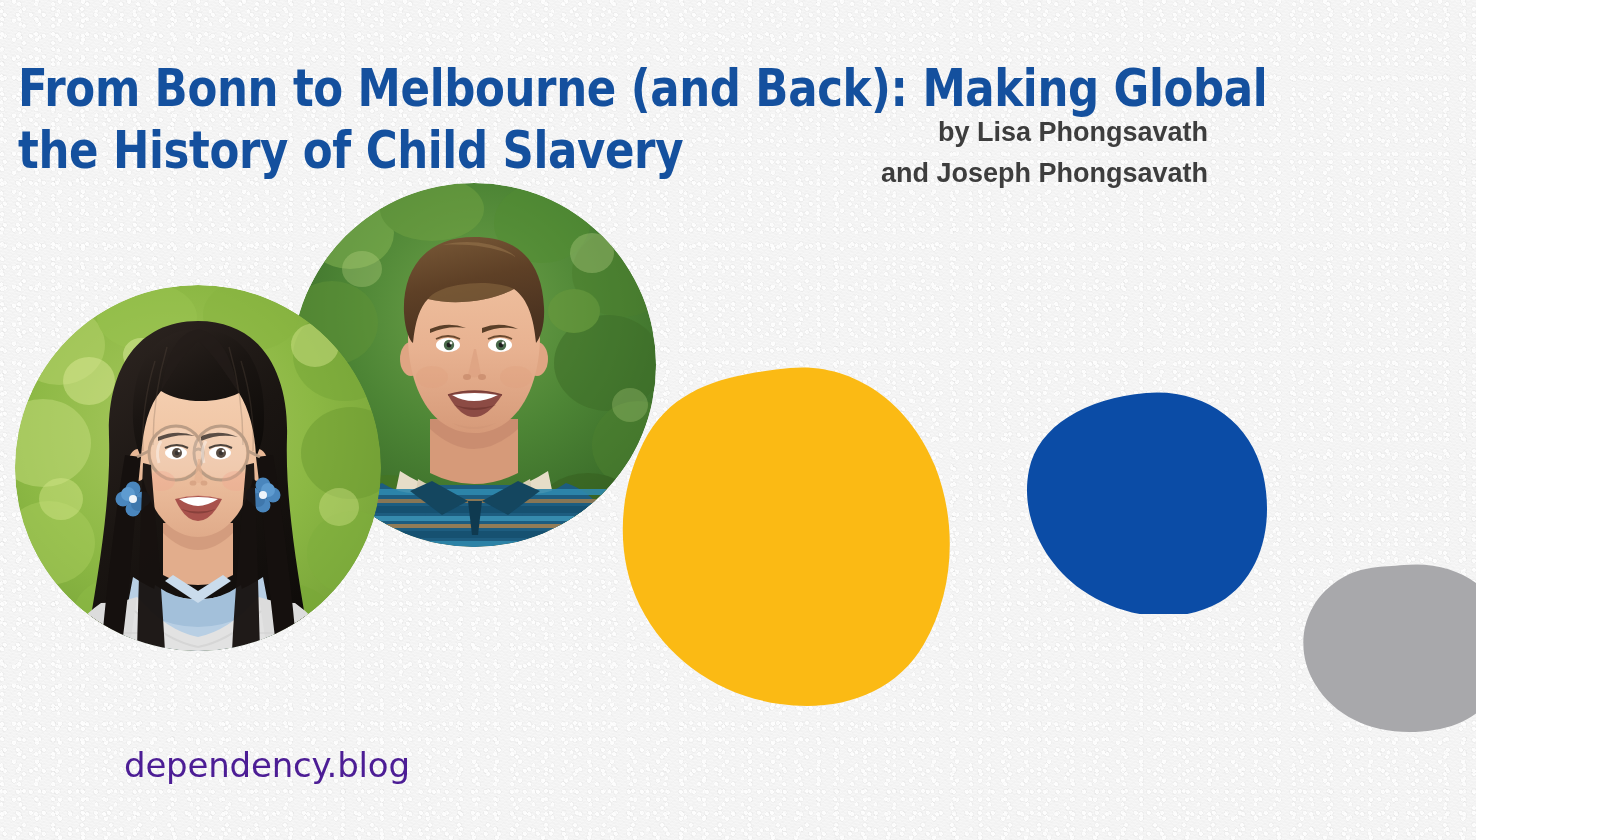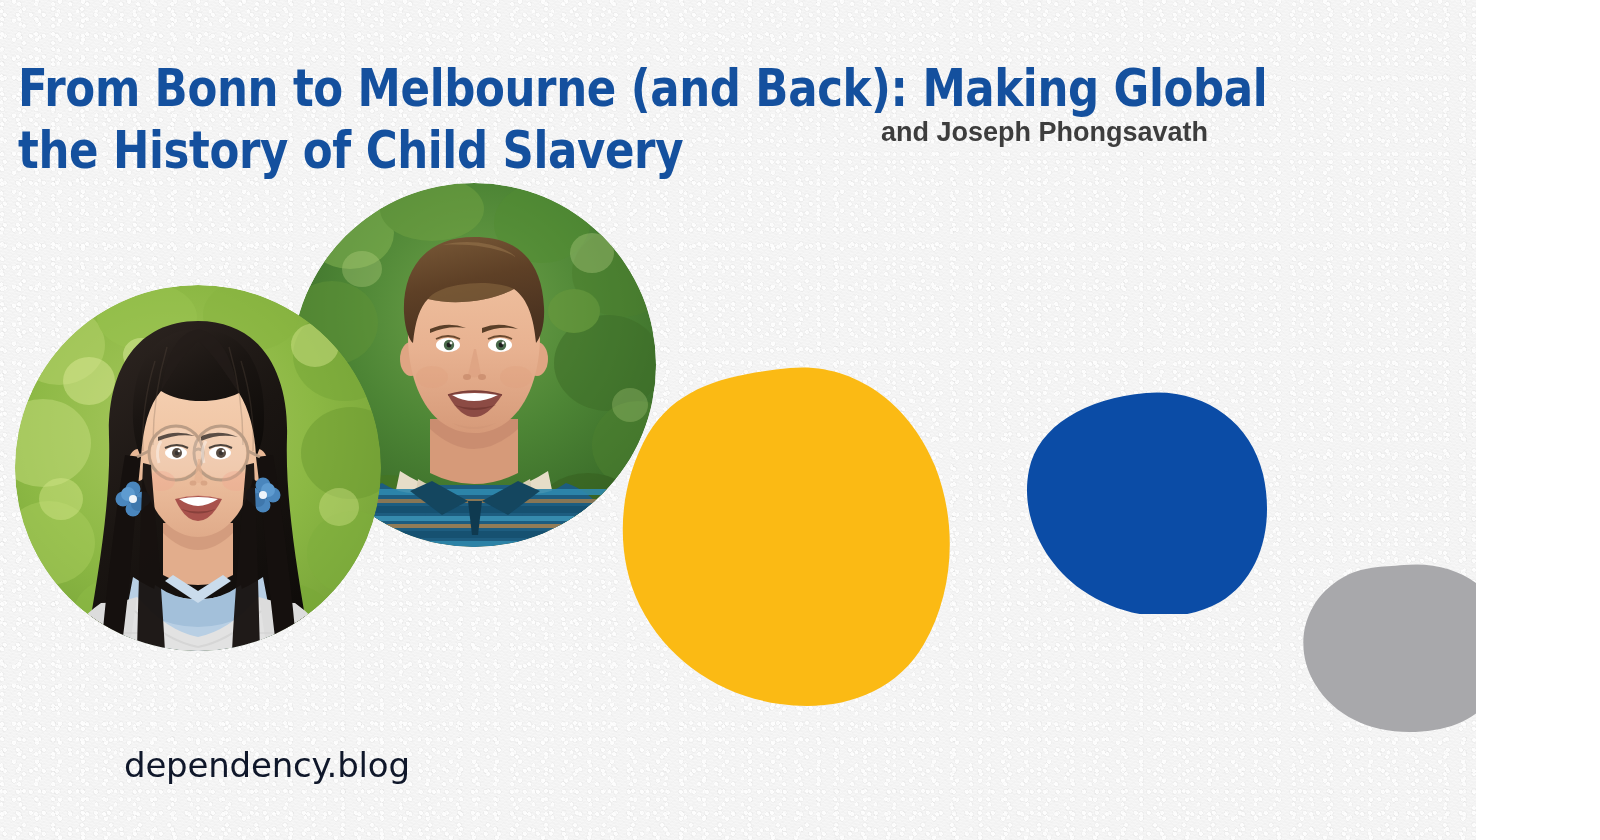--- a/index.html
+++ b/index.html
@@ -78,21 +78,21 @@
     line-height: 41px;
     z-index: 6;
   }
   .byline-line { display: block; }
 
   
   #site-name {
     position: absolute;
     left: 124px;
     top: 745px;
-    color: #0f172a;
+    color: #4c1d95;
     font-family: "DejaVu Sans", sans-serif;
     font-weight: normal;
     font-size: 34px;
     letter-spacing: -0.2px;
     z-index: 6;
   }
 
   
   .portrait {
     position: absolute;
@@ -419,18 +419,19 @@
         <path d="M128 178 C126 228 124 286 122 366 L150 366 C146 292 140 230 136 180 Z" fill="#171210" opacity="0.96"></path>
         <path d="M239 178 C241 228 243 286 245 366 L217 366 C221 292 227 230 231 180 Z" fill="#171210" opacity="0.96"></path>
       </g>
     </svg>
   </div>
 
   <h1 id="title">From Bonn to Melbourne (and Back): Making Global
 the History of Child Slavery</h1>
 
   <div id="byline">
+    <span class="byline-line">by Lisa Phongsavath</span>
     <span class="byline-line">and Joseph Phongsavath</span>
   </div>
 
   <div id="site-name">dependency.blog</div>
 
 </div>
 
 </body></html>

